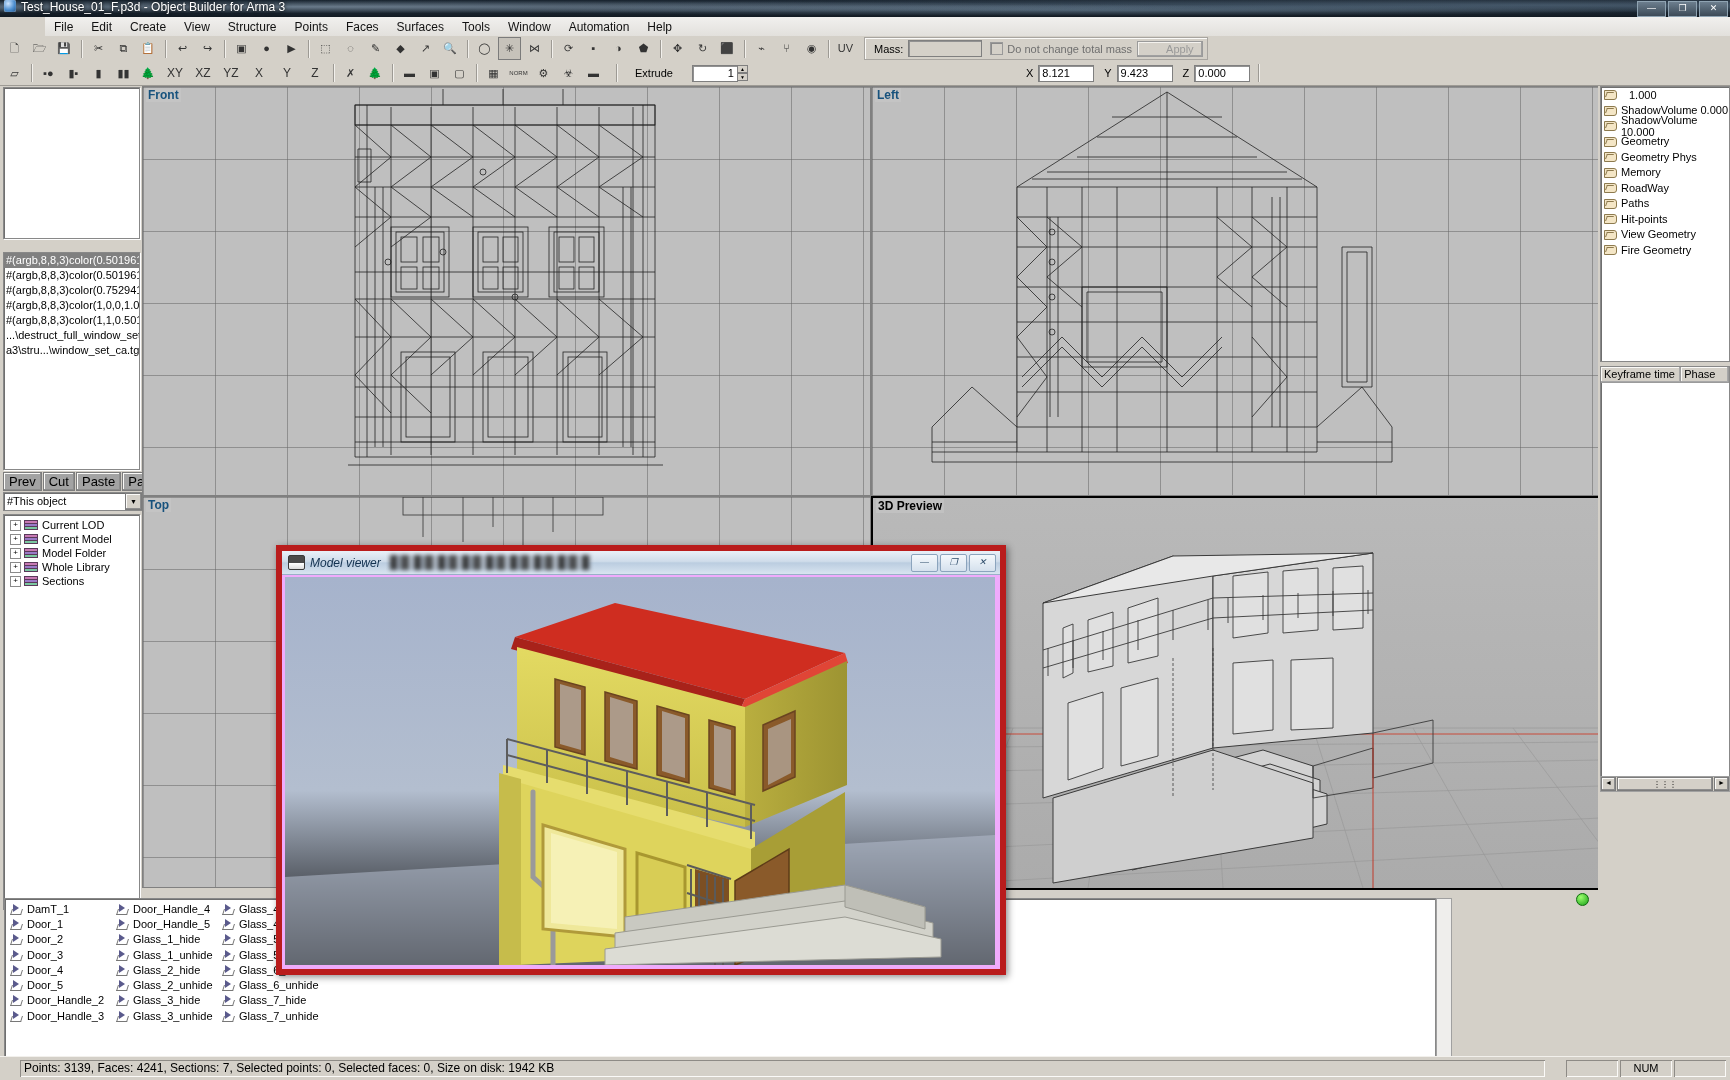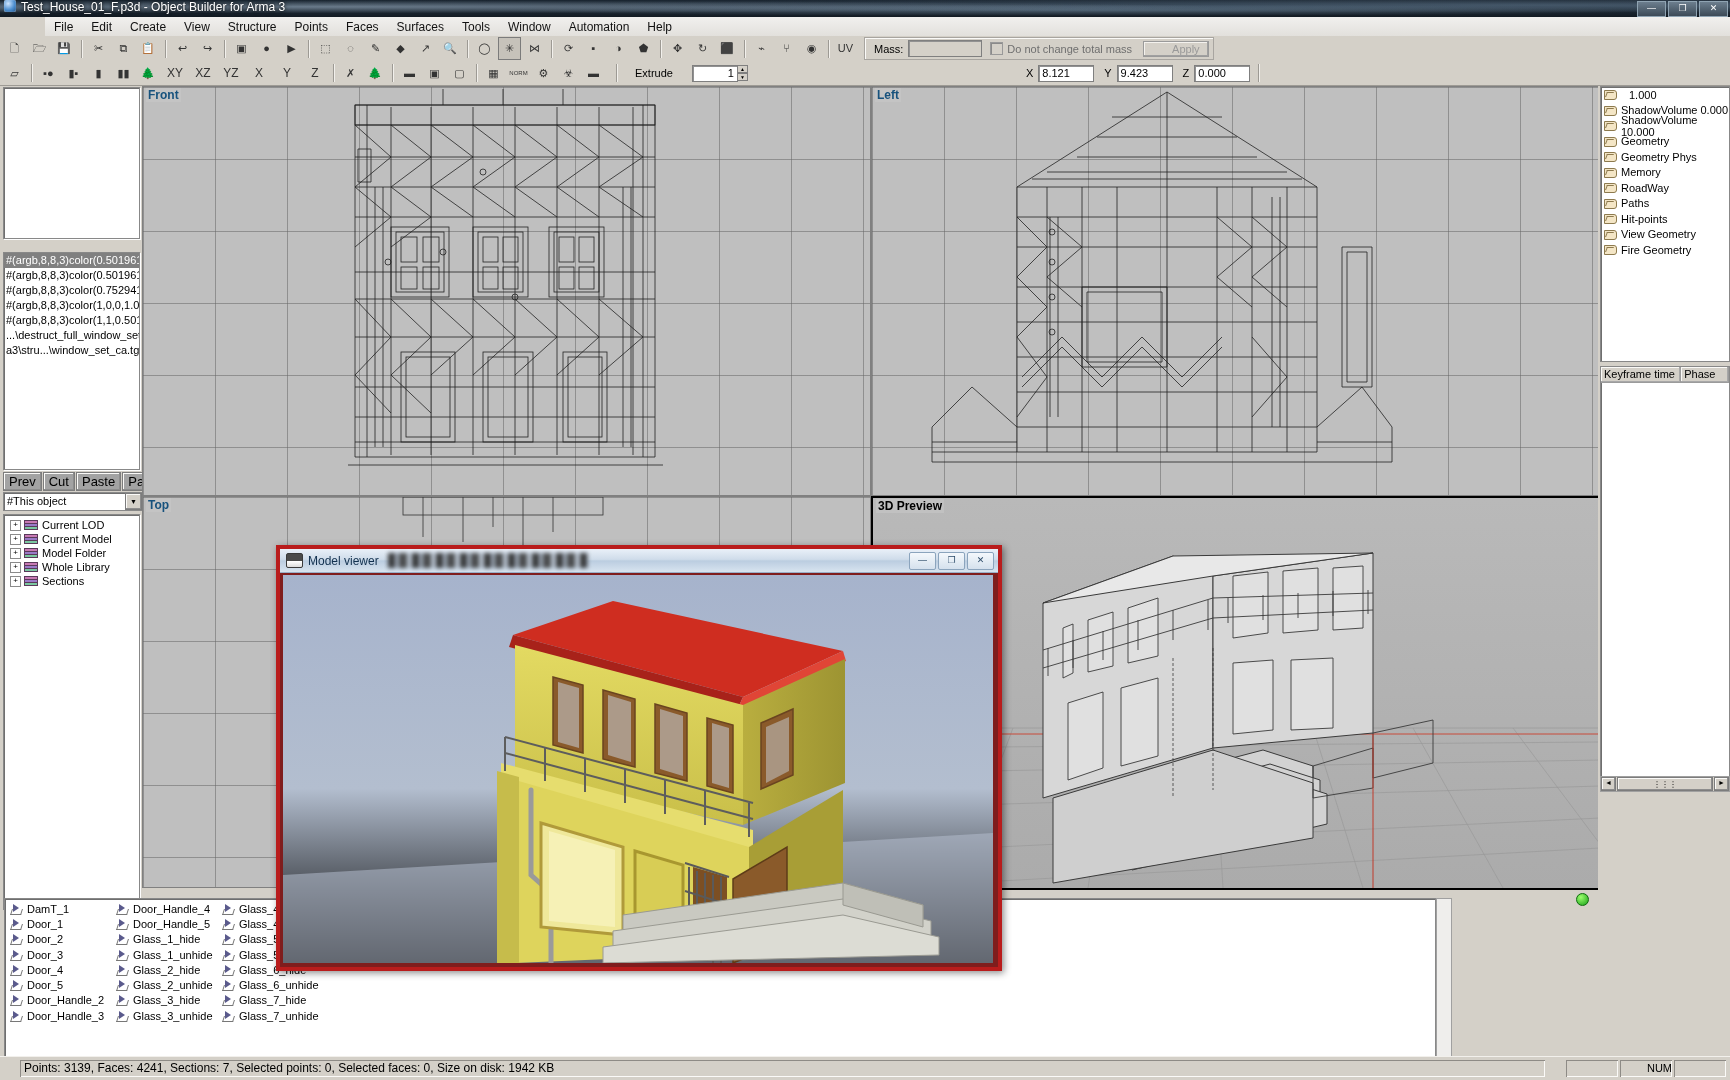--- a/index.html
+++ b/index.html
@@ -239,30 +239,31 @@
     display:flex; align-items:center;
   }
   .status-main {
     flex:1; margin:20px; height:17px; line-height:16px;
     font-size:12px; padding-left:4px; color:#000;
     box-shadow: inset 1px 1px 0 #8e8b86, inset -1px -1px 0 #fbfaf8;
   }
   .status-cell {
     width:52px; height:17px; margin:2px 1px;
     box-shadow: inset 1px 1px 0 #8e8b86, inset -1px -1px 0 #fbfaf8;
-    font-size:11px; text-align:right; line-height:16px; color:#000;
+    font-size:11px; text-align:center; line-height:16px; color:#000;
   }
 
   
   #model-viewer {
     position:absolute; left:276px; top:545px; width:718px; height:418px;
-    background:#7f1d1d;
-    border:4px solid #b91c1c;
+    background:#f0abfc;
+    border:6px solid #b91c1c;
     box-shadow: 2px 2px 7px rgba(0,0,0,.45);
     z-index:50;
+    font-style:italic;
   }
   #mv-titlebar {
     height:23px;
     background: linear-gradient(to bottom,#e9f0f8 0%, #cfdcea 45%, #bbcde0 52%, #d8e4f0 100%);
     border-bottom:1px solid #9ab0c8;
     display:flex; align-items:center; position:relative;
   }
   .mv-icon {
     width:15px;height:13px;margin:0 5px 0 6px;flex:none; position:relative;
     background: linear-gradient(to bottom,#4a4a4a 0%,#4a4a4a 55%,#ffffff 56%,#dcdcdc 100%);
@@ -358,21 +359,21 @@
         <div class="tbtn">⑂</div>
         <div class="tbtn">◉</div>
         <div class="tsep"></div>
         <div class="tbtn">UV</div>
       </div>
     <div class="grpbox" style="margin-left:6px;">
       <span class="tlabel">Mass:</span>
       <span class="tfield gray" style="width:66px;"></span>
       <span class="checkbox-ui" style="margin-left:8px;"></span>
       <span class="tlabel" style="color:#6f6f6f;margin-left:0;">Do not change total mass</span>
-      <span class="applybtn" style="margin-left:6px;padding-left:28px;">Apply</span>
+      <span class="applybtn" style="padding-left:28px;">Apply</span>
     </div>
   </div>
 
   <div class="toolbar row2" id="toolbar2">
     <div id="tb2-icons" style="display:flex;align-items:center;">
         <div class="tbtn">▱</div>
         <div class="tsep"></div>
         <div class="tbtn">▪●</div>
         <div class="tbtn">▮▪</div>
         <div class="tbtn">▮</div>

